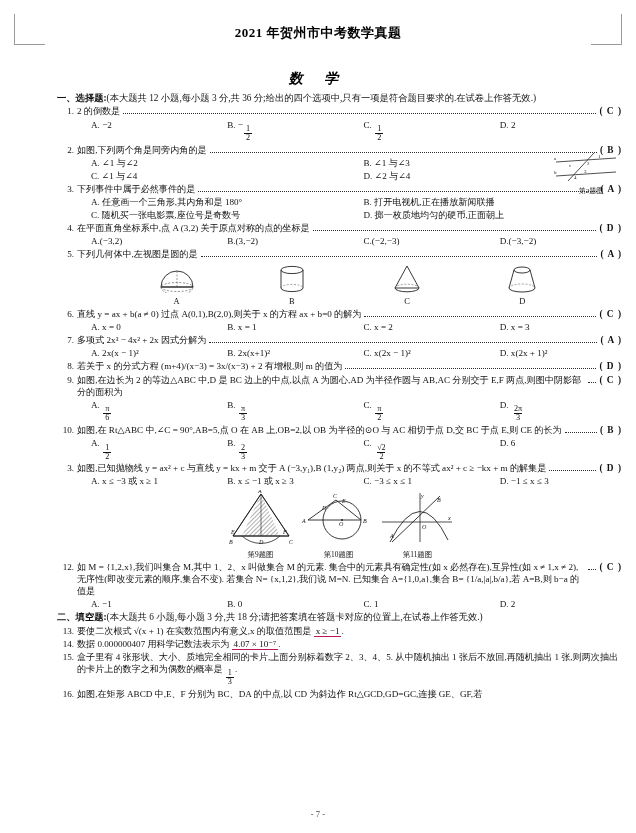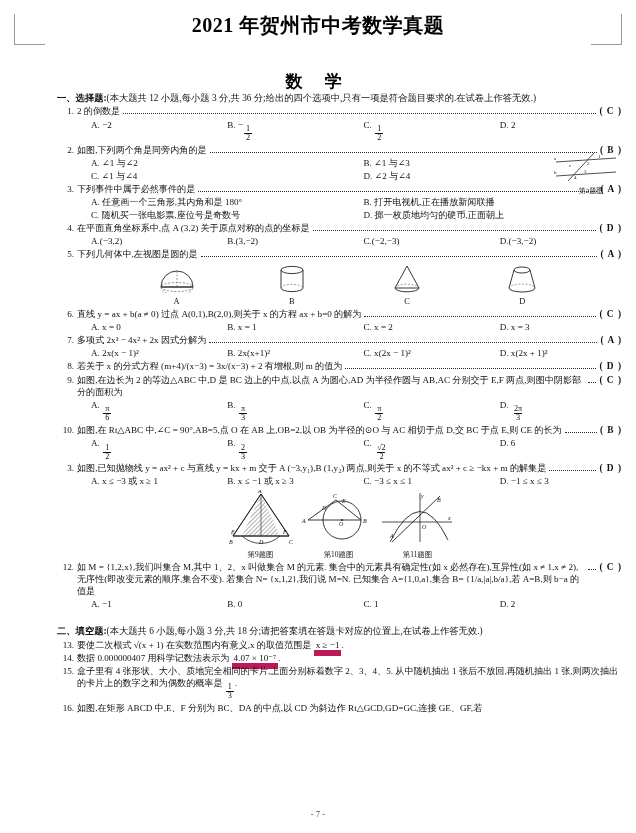--- a/index.html
+++ b/index.html
@@ -29,40 +29,41 @@
   .corner.tr { top: 14px; right: 14px; border-right-width: 1.5px; border-bottom-width: 1.5px; }
 
   .page {
     position: absolute;
     inset: 0;
   }
 
   
   .doc-title {
     position: absolute;
-    top: 12px;
+    top: 24px;
     left: 0;
     width: 100%;
     text-align: center;
     font-family: "Liberation Serif", "DejaVu Serif", serif;
     font-weight: bold;
-    font-size: 20px;
+    font-size: 13px;
     letter-spacing: .5px;
     color: #000;
   }
   .subject-title {
     position: absolute;
     top: 70px;
     left: 0;
     width: 100%;
     text-align: center;
     font-weight: bold;
-    font-size: 17px;
+    font-size: 14px;
     letter-spacing: 9px;
     color: #000;
+    font-style: italic;
   }
 
   
   .content {
     position: absolute;
     top: 92px;
     left: 57px;
     width: 565px;
     font-size: 9.1px;
     line-height: 1.32;
@@ -123,21 +124,21 @@
     display: inline-flex;
     flex-direction: column;
     align-items: center;
     vertical-align: -0.42em;
     line-height: 1.02;
     margin: 0 1px;
     font-size: 8.2px;
   }
   .frac .num { padding: 0 2px; }
   .frac .den { padding: 0 2px; border-top: 1px solid #111; }
-  .underline { border-bottom: 6px solid #be185d; padding: 0 2px; }
+  .underline { border-bottom: 1px solid #be185d; padding: 0 2px; }
 
   
   .figrow {
     display: flex;
     justify-content: center;
     margin-top: 3px;
   }
   .fig { text-align: center; }
   .fig-cap { font-size: 7.4px; margin-top: 1px; text-align: center; }
 
@@ -162,21 +163,21 @@
 
   .pagenum {
     position: absolute;
     bottom: 14px;
     left: 0;
     width: 100%;
     text-align: center;
     font-size: 8.6px;
     color: #444;
   }
-  .para { margin-top: 15px; }
+  .para { margin-top: 1px; }
 </style>
 </head>
 <body>
 
 <div class="page">
 
   <div class="corner tl"></div>
   <div class="corner tr"></div>
 
   <div class="doc-title">2021 年贺州市中考数学真题</div>

